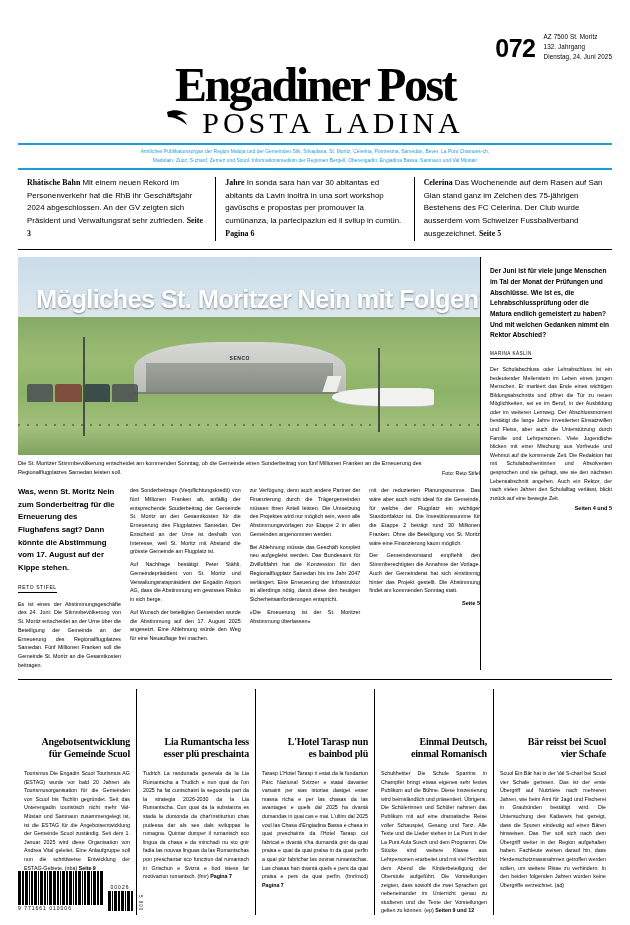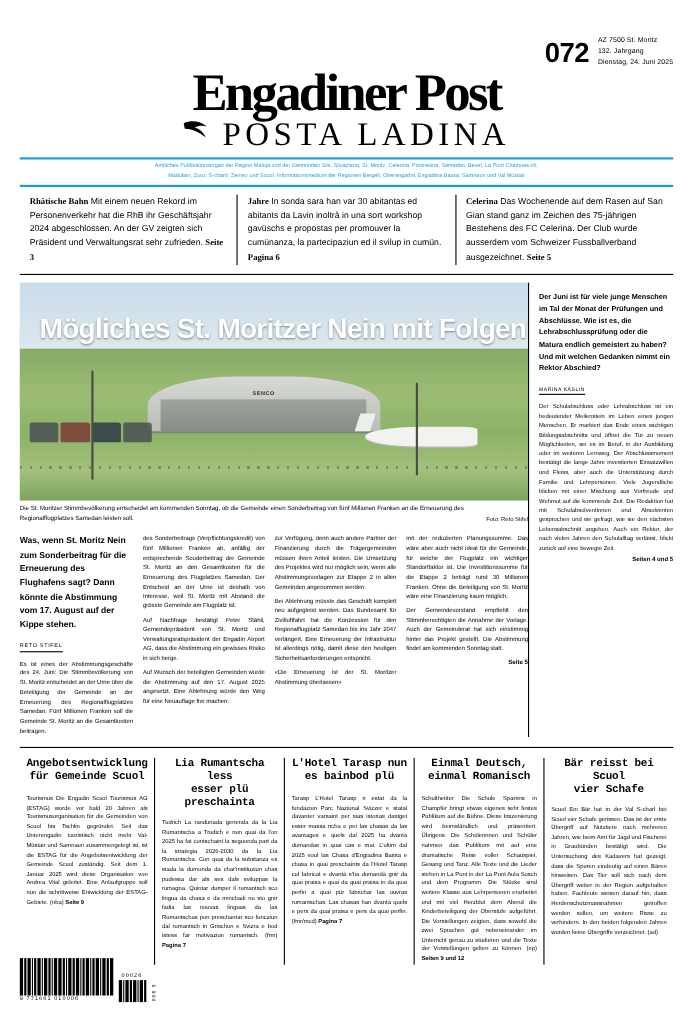--- a/index.html
+++ b/index.html
@@ -144,23 +144,24 @@
                border-bottom: 0.8px solid #000; padding-bottom: 2px; display: inline-block; }
   .sb-body { font-size: 5.3px; line-height: 1.62; margin-top: 6px; text-align: justify; }
   .sb-ref { text-align: right; font-weight: bold; font-size: 5.5px; margin-top: 3px; }
 
   
   .bottom-rule { height: 1.6px; background: #000; margin-top: 9px; }
   .bottom-grid { display: flex; padding-top: 9px; }
   .bcol { flex: 1; padding: 0 6px; }
   .bcol:not(:first-child) { border-left: 1px solid #000000; }
   .bhead {
-    font-family: Liberation Mono, monospace; font-weight: bold;
-    font-size: 10px; line-height: 1.2; text-align: center; letter-spacing: -0.2px;
+    font-family: Liberation Serif, serif; font-weight: bold;
+    font-size: 10px; line-height: 1.2; text-align: right; letter-spacing: -0.2px;
     min-height: 26px;
+    margin-top: 47px;
   }
   .btext { font-size: 5.3px; line-height: 1.62; margin-top: 7px; text-align: justify; }
   .bref { font-weight: bold; }
 
   
   .barcode-area { position: absolute; left: 18px; bottom: 14px; display: flex; align-items: flex-end; gap: 5px; }
   .bars { display: flex; align-items: flex-end; height: 34px; gap: 1px; }
   .bars i { display: block; width: 1.5px; background: #000; height: 100%; }
   .bars i.t { width: 3px; }
   .bc-digits { font-size: 5px; letter-spacing: 1px; }

